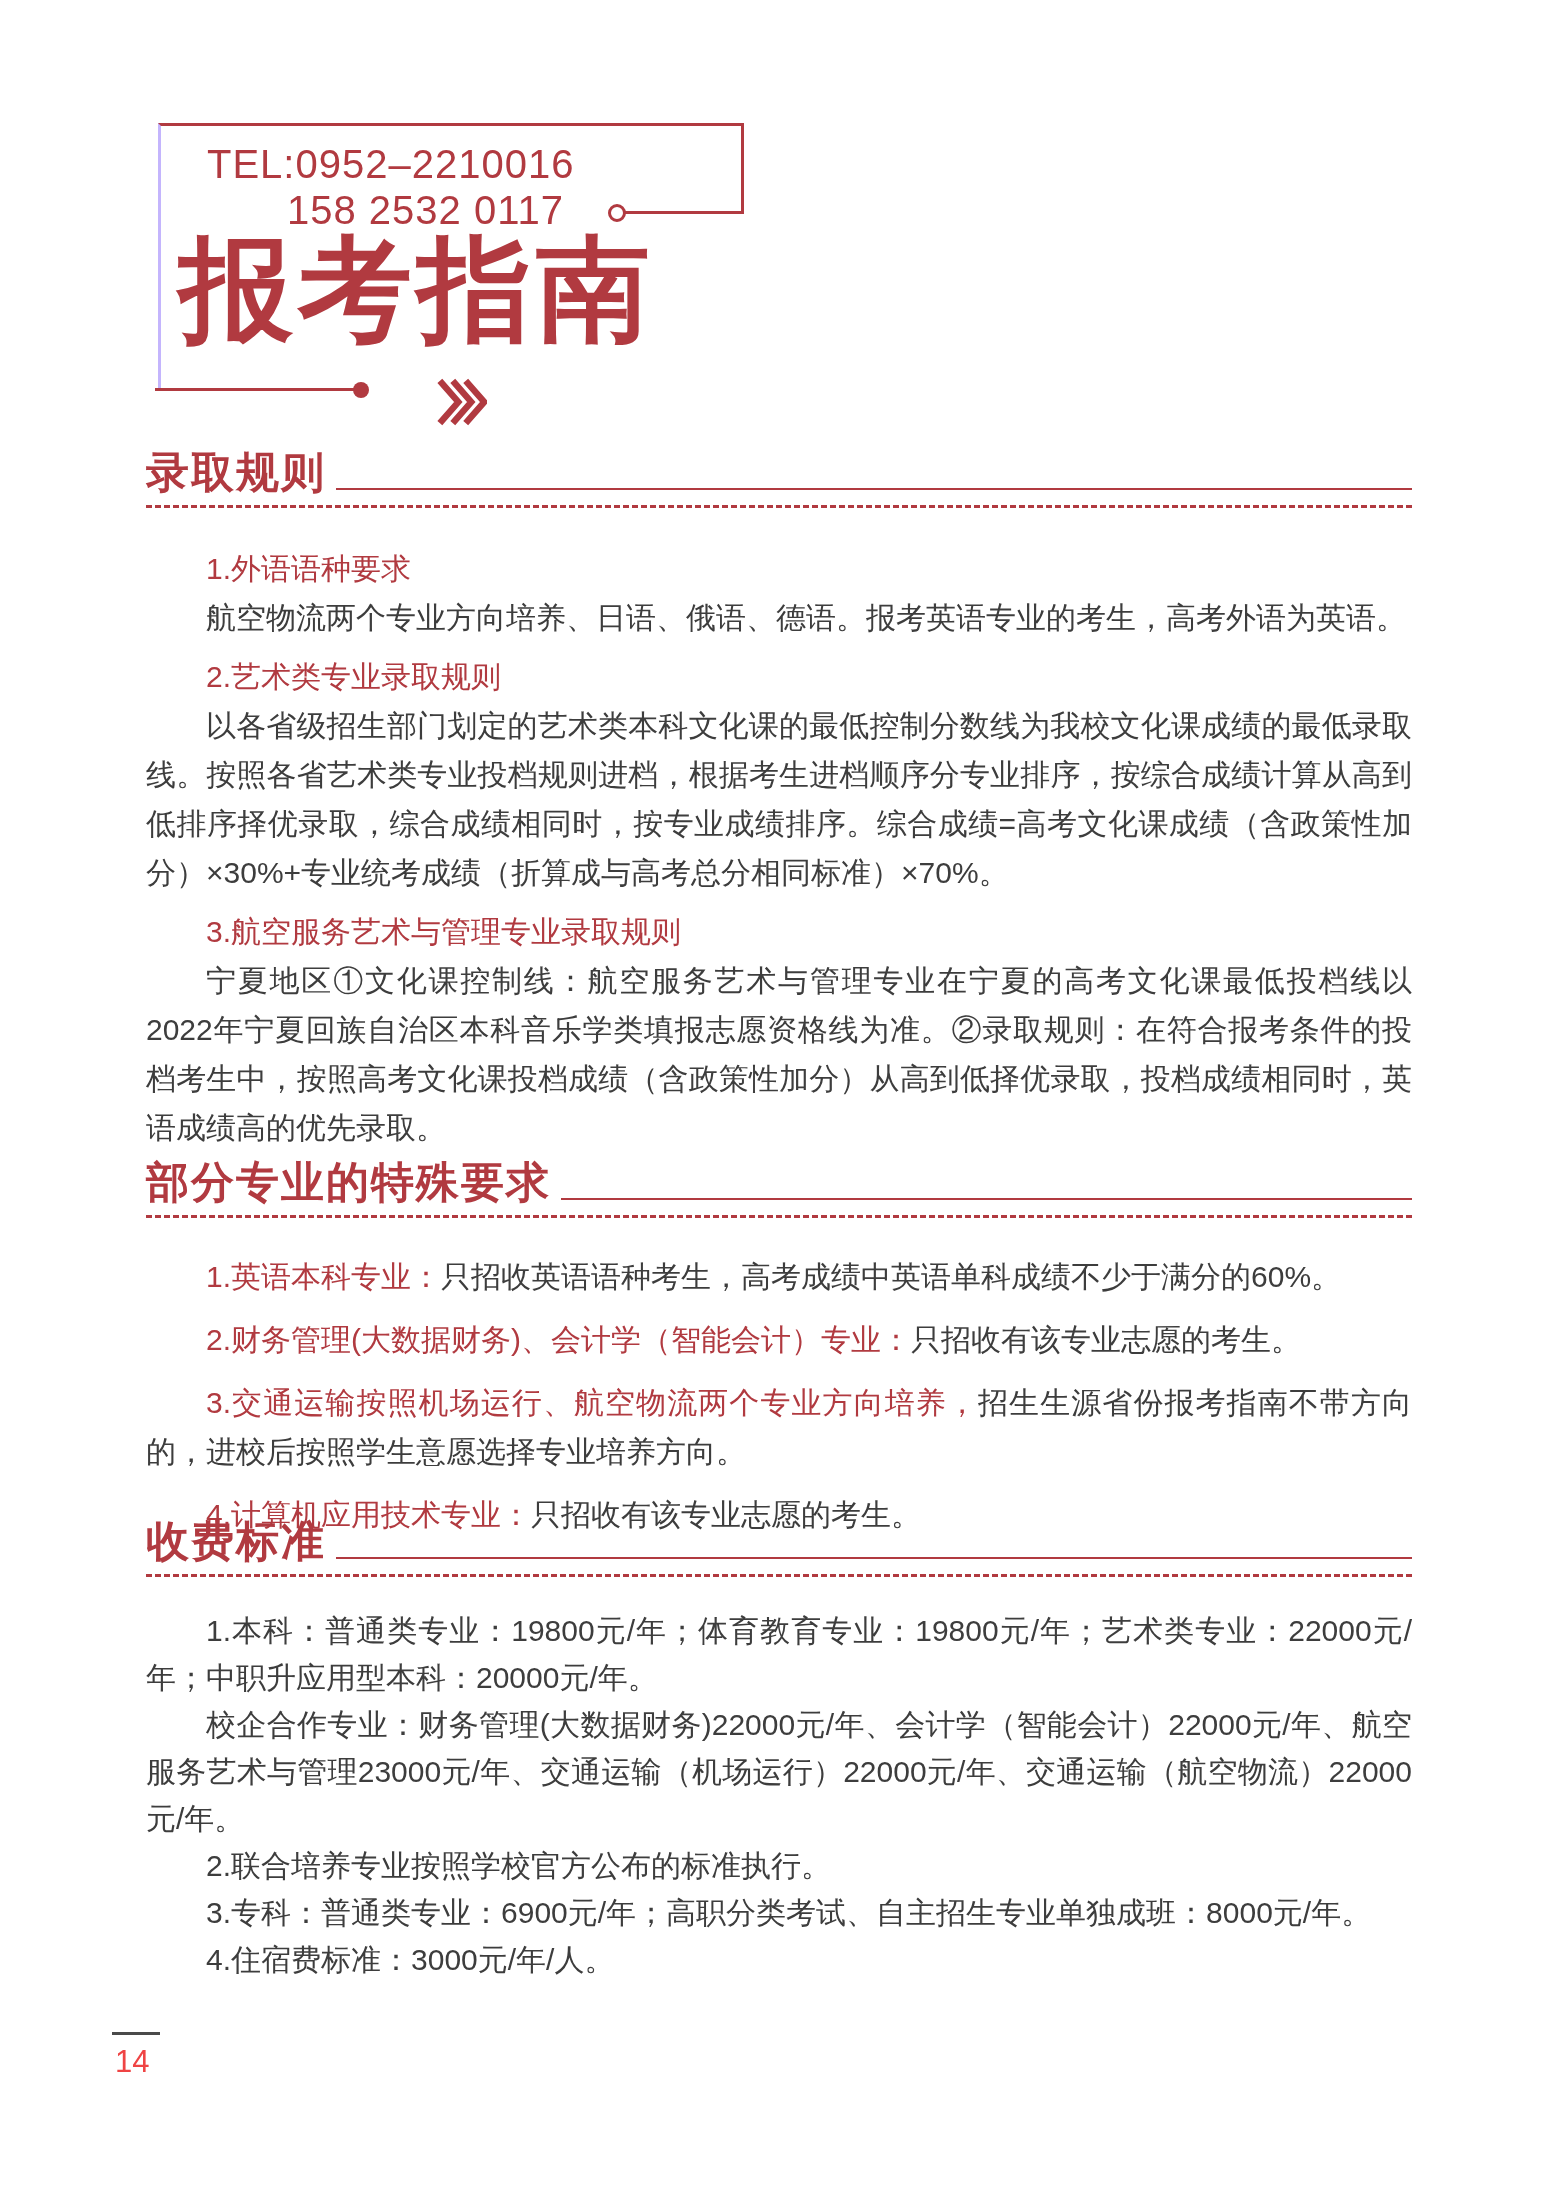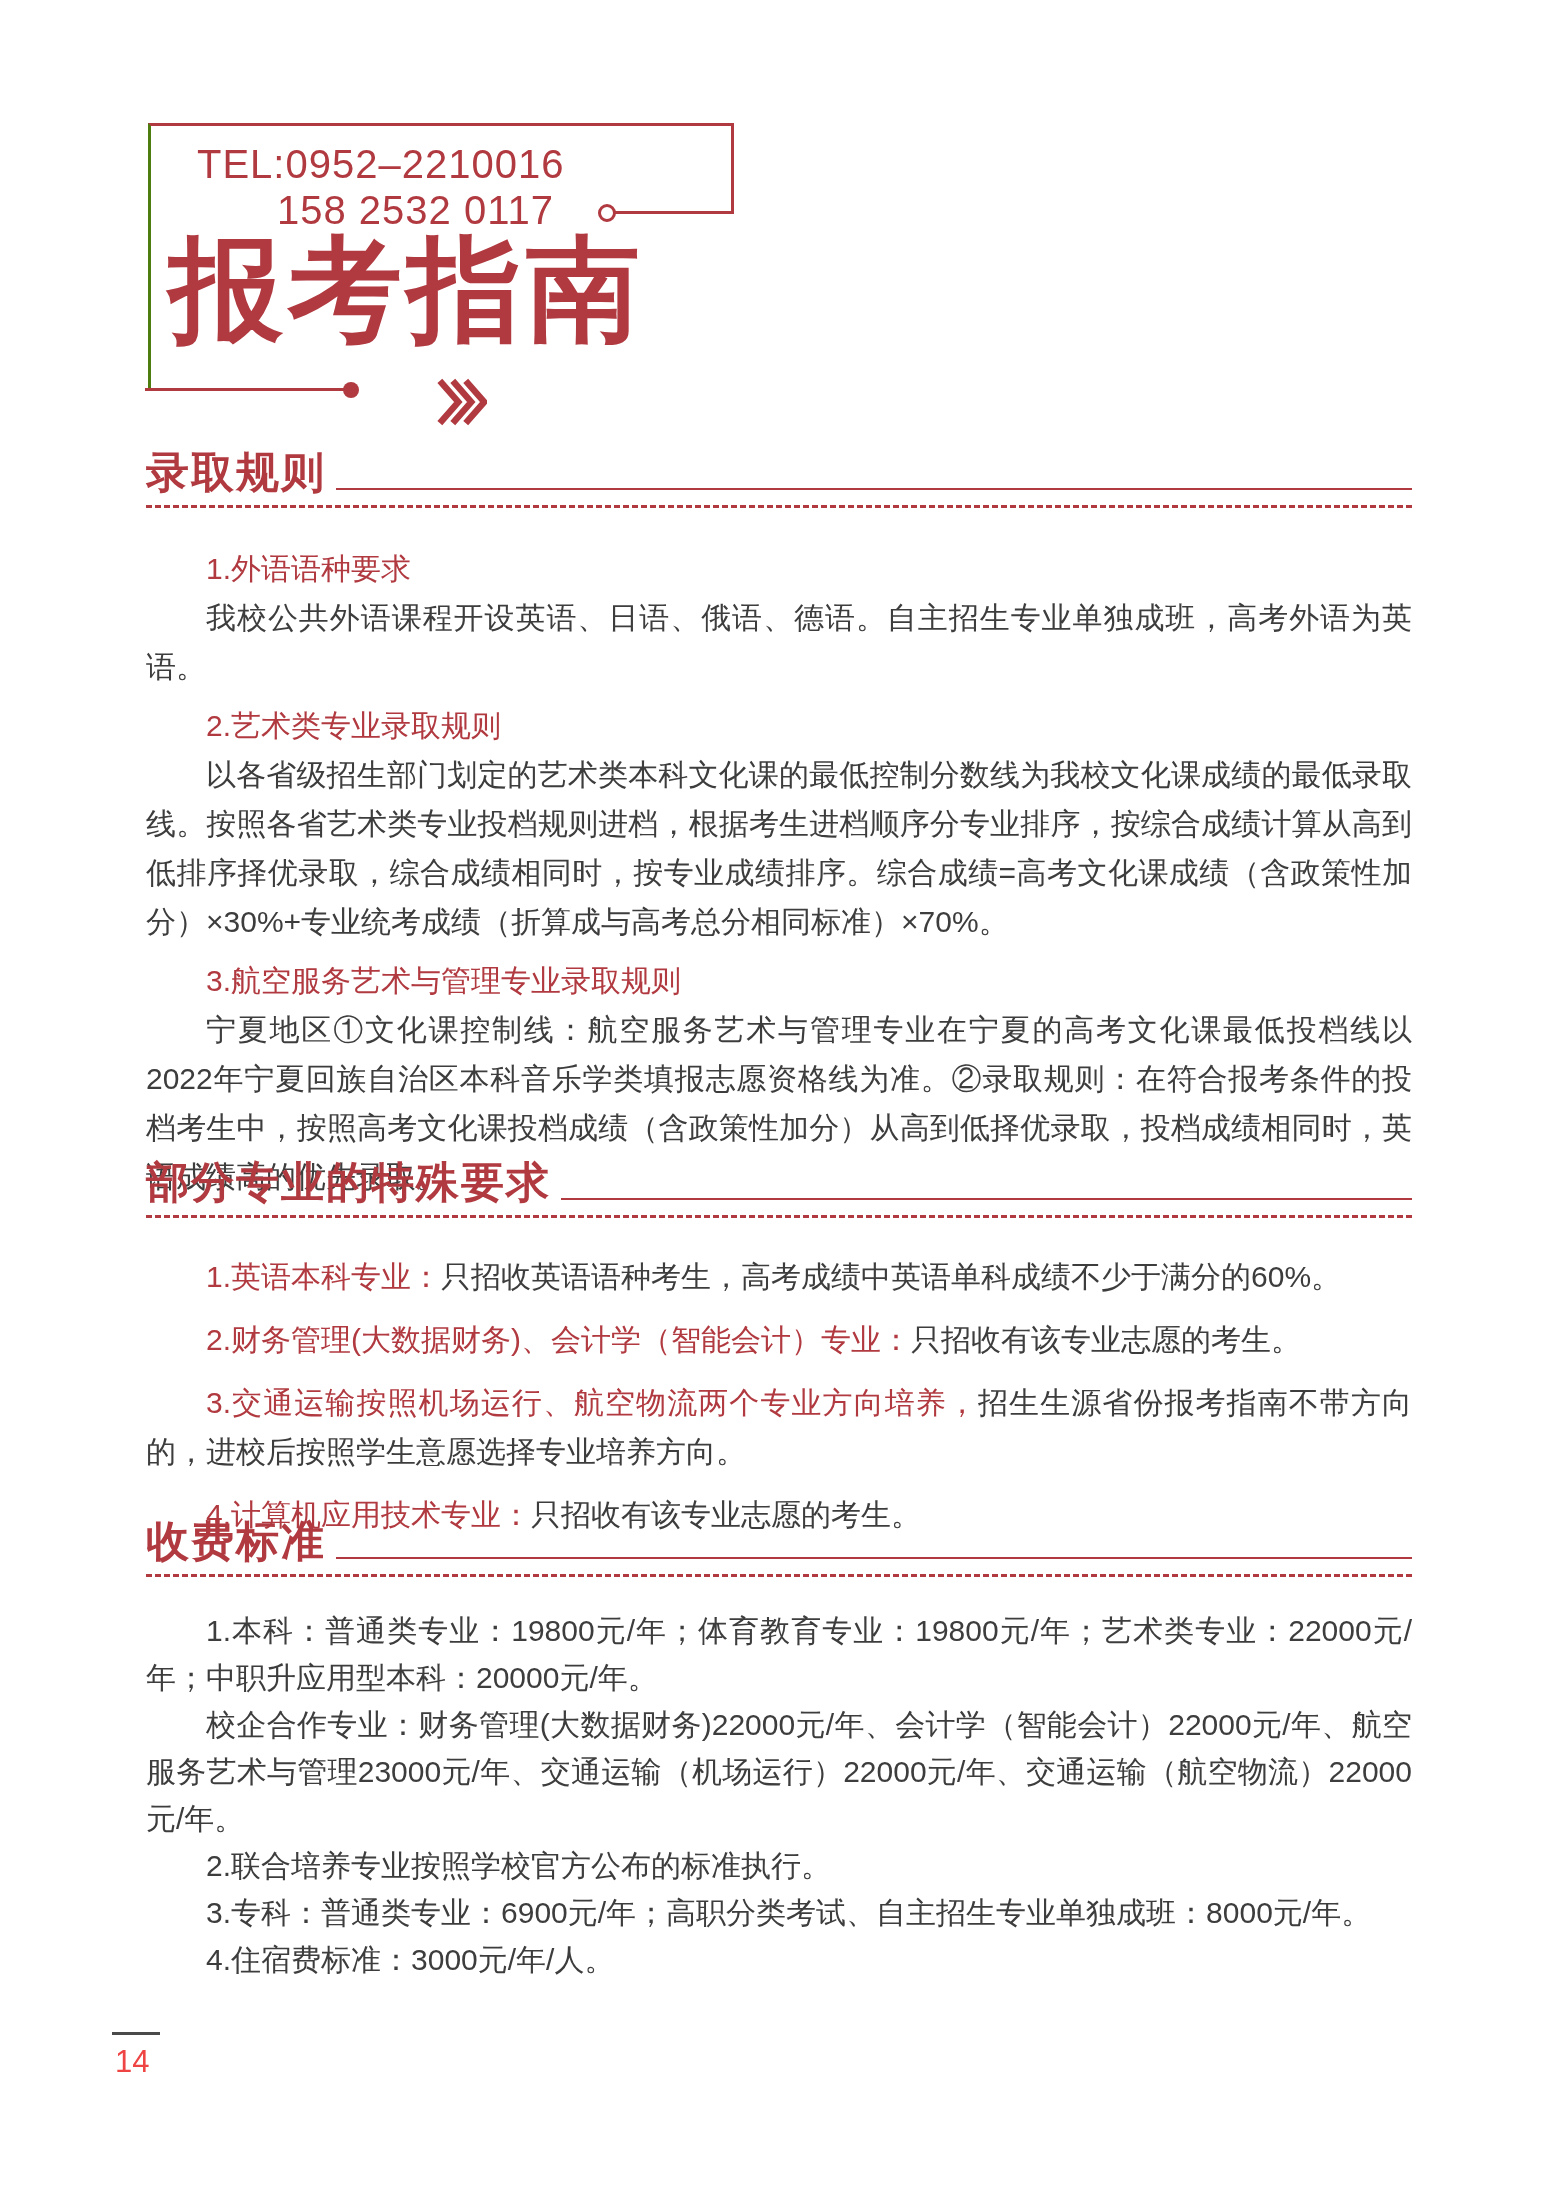--- a/index.html
+++ b/index.html
@@ -7,24 +7,24 @@
     position:relative;
     width:1554px;height:2200px;
     margin:0 auto;
     background:#ffffff;
     font-family:"Liberation Sans",sans-serif;
     color:#3d3d3d;
     overflow:hidden;
   }
   
   .header-box{
-    position:absolute;left:148px;top:123px;
+    position:absolute;left:158px;top:123px;
     width:583px;height:262px;
     border-top:3px solid #b13a40;
-    border-left:3px solid #4d7c0f;
+    border-left:3px solid #c4b5fd;
   }
   .hb-right{position:absolute;right:0;top:0;width:3px;height:88px;background:#b13a40;}
   .hb-connector{position:absolute;right:0;top:85px;width:122px;height:3px;background:#b13a40;}
   .hb-circle{
     position:absolute;right:118px;top:78px;
     width:12px;height:12px;border:3px solid #b13a40;border-radius:50%;background:#fff;
   }
   .hb-bottom{position:absolute;left:-6px;bottom:-3px;width:200px;height:3px;background:#b13a40;}
   .hb-dot{position:absolute;left:192px;bottom:-10px;width:16px;height:16px;border-radius:50%;background:#b13a40;}
   .tel{position:absolute;color:#b13a40;font-size:40px;line-height:1.1;letter-spacing:1px;white-space:nowrap;}
@@ -84,21 +84,21 @@
   </svg>
 
   <section class="sec sec-rules">
     <div class="sec-head">
       <h2>录取规则</h2>
       <span class="head-rule"></span>
     </div>
     <div class="dash-rule"></div>
     <div class="sec-body">
       <p class="sub">1.外语语种要求</p>
-      <p>我校公共外语课程开设英语、日语、俄语、德语。自主招生专业单独成班，高考外语为英语。</p>
+      <p>航空物流两个专业方向培养、日语、俄语、德语。报考英语专业的考生，高考外语为英语。</p>
       <p class="sub">2.艺术类专业录取规则</p>
       <p>以各省级招生部门划定的艺术类本科文化课的最低控制分数线为我校文化课成绩的最低录取线。按照各省艺术类专业投档规则进档，根据考生进档顺序分专业排序，按综合成绩计算从高到低排序择优录取，综合成绩相同时，按专业成绩排序。综合成绩=高考文化课成绩（含政策性加分）×30%+专业统考成绩（折算成与高考总分相同标准）×70%。</p>
       <p class="sub">3.航空服务艺术与管理专业录取规则</p>
       <p>宁夏地区①文化课控制线：航空服务艺术与管理专业在宁夏的高考文化课最低投档线以2022年宁夏回族自治区本科音乐学类填报志愿资格线为准。②录取规则：在符合报考条件的投档考生中，按照高考文化课投档成绩（含政策性加分）从高到低择优录取，投档成绩相同时，英语成绩高的优先录取。</p>
     </div>
   </section>
 
   <section class="sec sec-special">
     <div class="sec-head">
       <h2>部分专业的特殊要求</h2>

